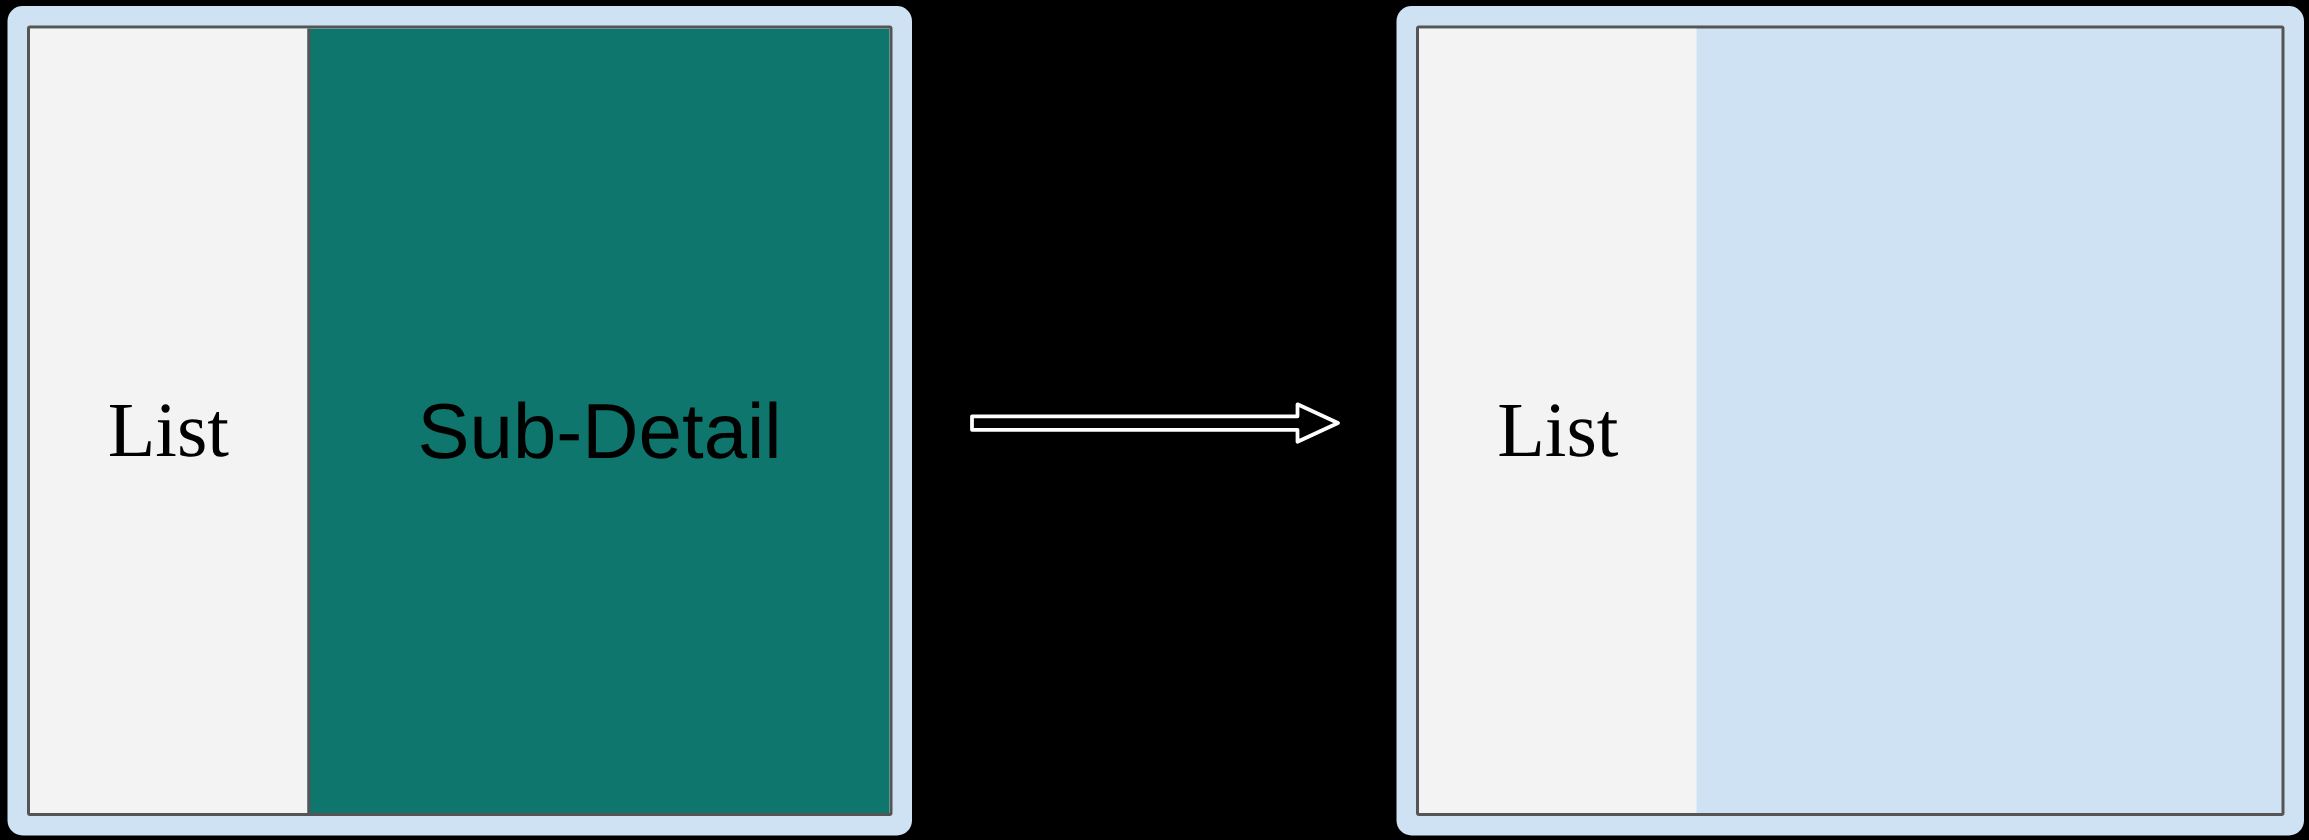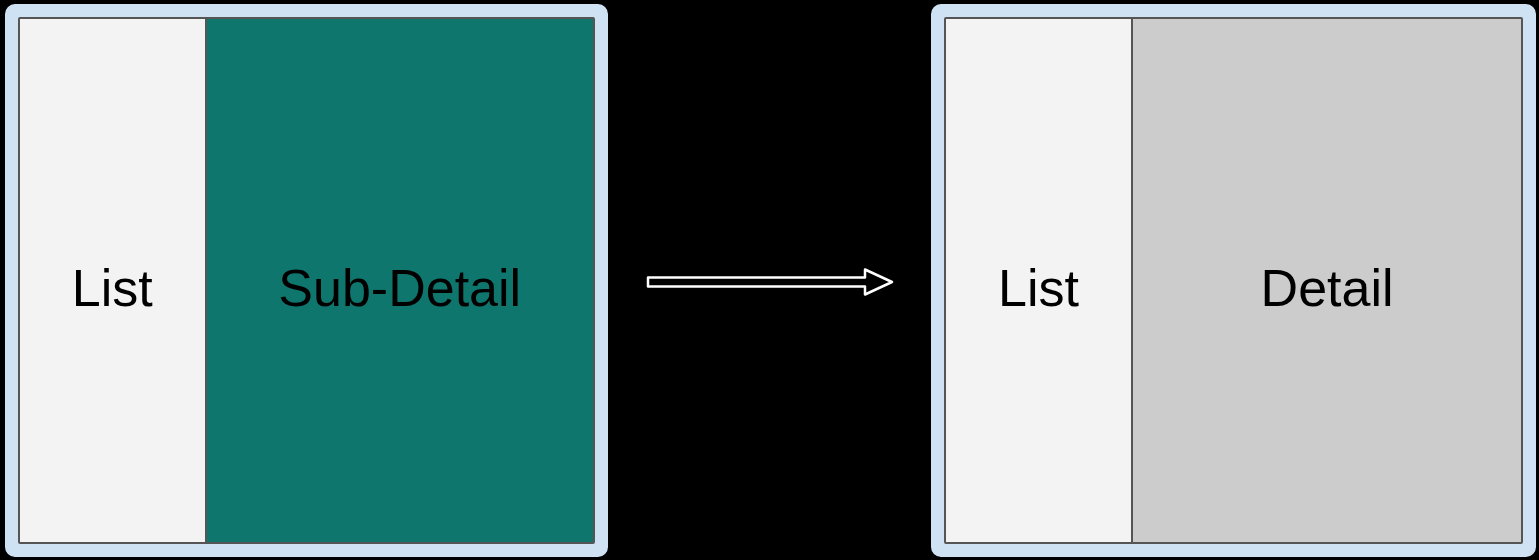--- a/index.html
+++ b/index.html
@@ -33,21 +33,21 @@
     border-radius: 2px;
     overflow: hidden;
   }
   .panel {
     display: flex;
     align-items: center;
     justify-content: center;
     height: 100%;
     box-sizing: border-box;
   }
-  .panel-list { width: 32.2%; }
+  .panel-list { width: 32.2%; font-family: Liberation Serif, serif; }
   .panel-detail {
     flex: 1;
     border-left: 2px solid #555;
   }
   .panel-label {
     font-size: 52px;
     line-height: 1;
     color: #000;
     transform: translateY(7px);
     white-space: nowrap;
@@ -79,17 +79,14 @@
   <svg viewBox="0 0 252 48" xmlns="http://www.w3.org/2000/svg">
     <polygon points="2,19.5 219,19.5 219,11.5 246,24 219,36.5 219,28.5 2,28.5" stroke-width="2.5" stroke-linejoin="round" style="fill: rgb(0, 0, 0); stroke: rgb(255, 255, 255);"></polygon>
   </svg>
 </div>
 
 <div class="frame frame-right" style="background: rgb(207, 226, 243);">
   <div class="inner" style="border-color: rgb(85, 85, 85);">
     <div class="panel panel-list" style="background: rgb(243, 243, 243);">
       <span class="panel-label" style="color: rgb(0, 0, 0);">List</span>
     </div>
-    <div class="panel panel-detail" style="background: rgb(204, 204, 204); border-left-color: rgb(85, 85, 85);">
-      <span class="panel-label" style="color: rgb(0, 0, 0);">Detail</span>
-    </div>
   </div>
 </div>
 
 </body></html>

